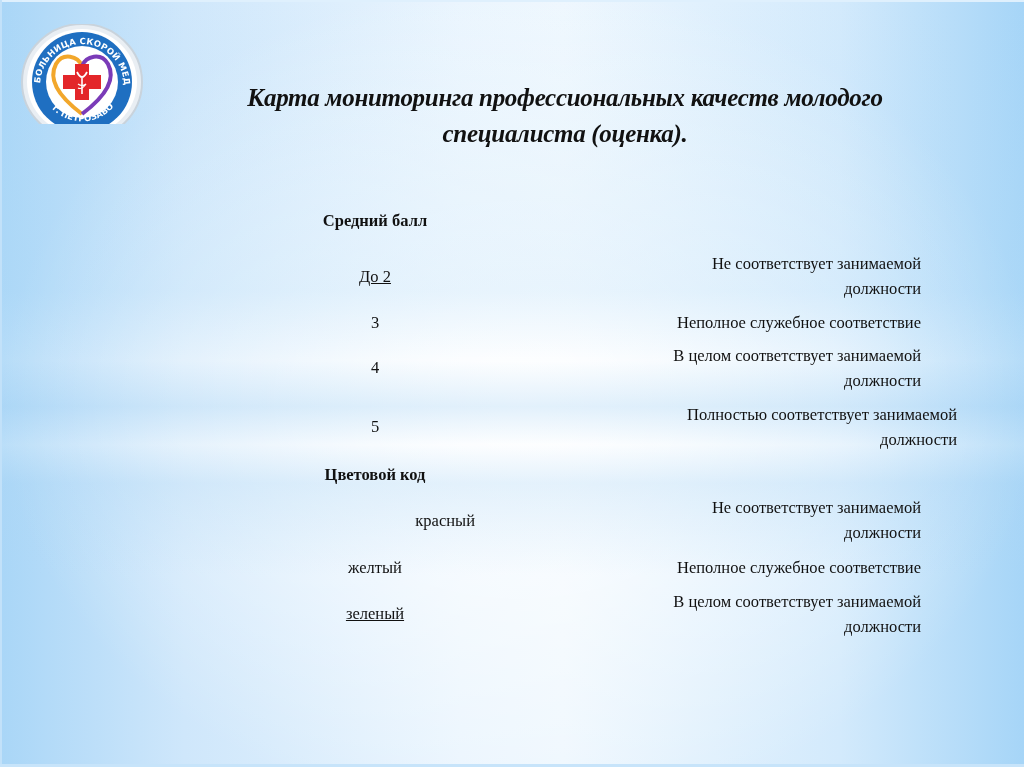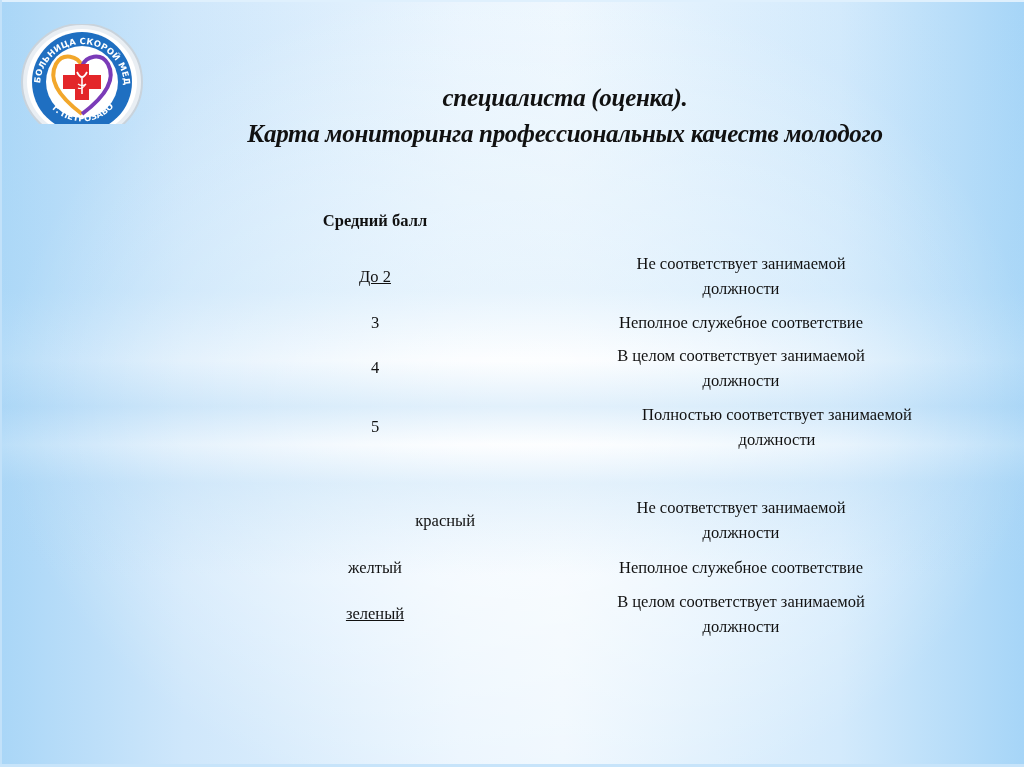--- a/index.html
+++ b/index.html
@@ -40,21 +40,21 @@
     position: absolute; left: 160px; top: 80px; width: 810px;
     text-align: center;
     font-style: italic; font-weight: bold;
     font-size: 25px; line-height: 36px;
     letter-spacing: -0.3px;
   }
 
   .table { position: absolute; left: 0; top: 0; width: 875px; height: 767px; }
   .cell { position: absolute; font-size: 16.5px; line-height: 25px; }
   .left-col { left: 275px; width: 200px; text-align: center; }
-  .right-col { left: 561px; width: 360px; text-align: center; }
+  .right-col { left: 561px; width: 360px; text-align: right; }
   .hdr { font-weight: bold; }
   .hdr-right { left: 561px; width: 240px; text-align: center; }
 </style>
 </head>
 <body>
 
 <div class="streaks"></div>
 <div class="frame-line frame-top"></div>
 <div class="frame-line frame-left"></div>
 <div class="frame-line frame-bottom"></div>
@@ -79,22 +79,22 @@
     <path d="M64 90 C 88 72, 98 55, 90 40 C 83 28, 68 32, 64 42" fill="none" stroke="#7a3bb8" stroke-width="4"></path>
     <rect x="57" y="40" width="14" height="36" fill="#e3262a"></rect>
     <rect x="45" y="51" width="38" height="14" fill="#e3262a"></rect>
     <path d="M59 48 Q64 58 69 48" fill="none" stroke="#ffffff" stroke-width="1.8"></path>
     <line x1="64" y1="54" x2="64" y2="70" stroke="#ffffff" stroke-width="1.6"></line>
     <path d="M60 60 Q64 63 68 60 Q64 66 60 64" fill="none" stroke="#ffffff" stroke-width="1.2"></path>
   </svg>
 </div>
 
 <div class="title">
+  <div>Карта мониторинга профессиональных качеств молодого</div>
   <div>специалиста (оценка).</div>
-  <div>Карта мониторинга профессиональных качеств молодого</div>
 </div>
 
 <div class="table">
   <div class="cell left-col hdr" style="top:208px;">Средний балл</div>
 
   <div class="cell left-col" style="top:264px;text-decoration:underline;">До 2</div>
   <div class="cell right-col" style="top:251px;">
     <div>Не соответствует занимаемой</div>
     <div>должности</div>
   </div>
@@ -111,20 +111,21 @@
   </div>
 
   <div class="cell left-col" style="top:414px;">5</div>
   <div class="cell right-col" style="top:402px;margin-left:36px;">
     <div>Полностью соответствует занимаемой</div>
     <div>должности</div>
   </div>
 </div>
 
 <div class="table">
+  <div class="cell left-col hdr" style="top:462px;">Цветовой код</div>
 
   <div class="cell left-col" style="top:508px;text-align:right;">красный</div>
   <div class="cell right-col" style="top:495px;">
     <div>Не соответствует занимаемой</div>
     <div>должности</div>
   </div>
 
   <div class="cell left-col" style="top:555px;">желтый</div>
   <div class="cell right-col" style="top:555px;">
     <div>Неполное служебное соответствие</div>

